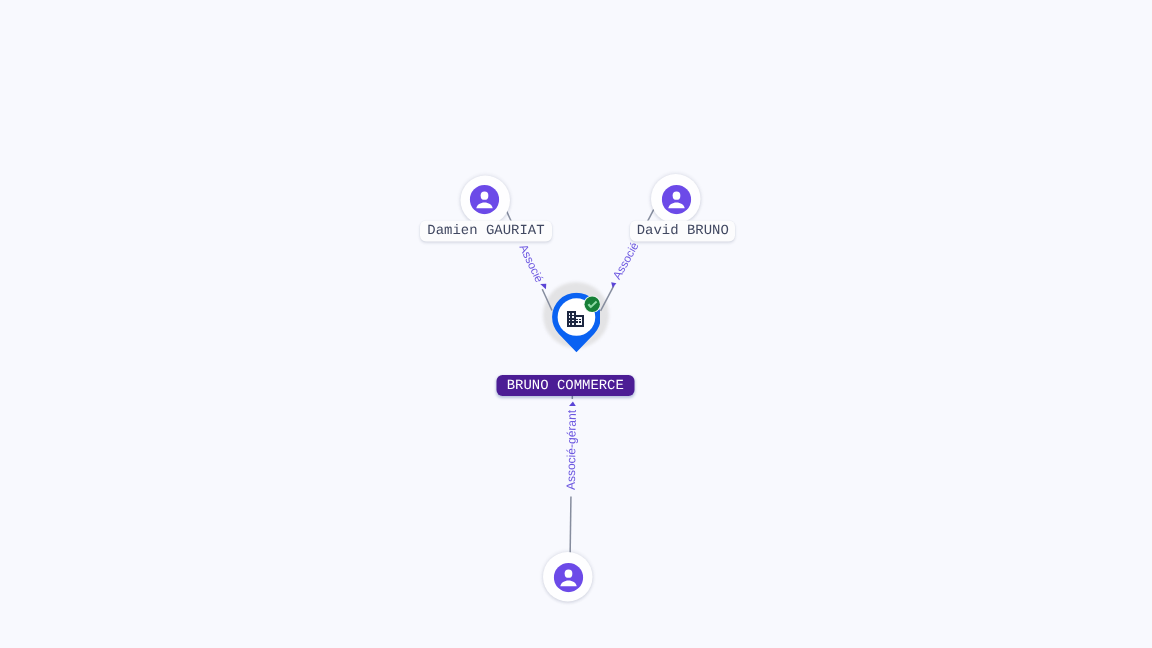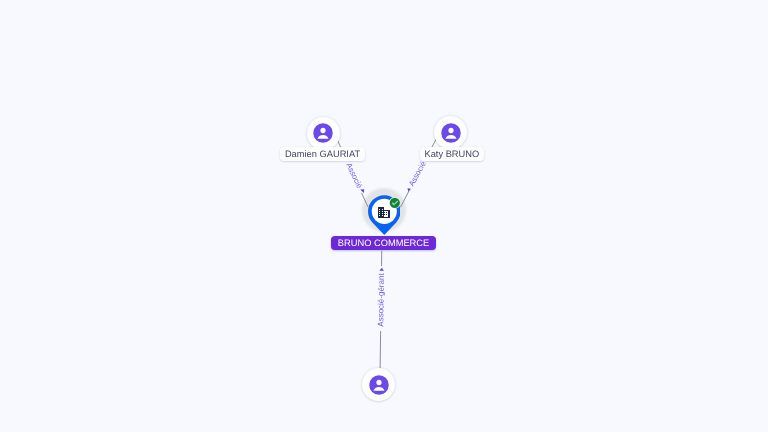--- a/index.html
+++ b/index.html
@@ -21,25 +21,25 @@
 
   
   .halo{position:absolute;width:44px;height:44px;border-radius:50%;
         background:#e3e3e5;filter:blur(1.1px);}
   .pin{position:absolute;width:34px;height:41px;}
   .chk{position:absolute;width:13px;height:13px;}
 
   
   .pill{position:absolute;border-radius:4px;white-space:nowrap;
         font-size:9.3px;height:14px;line-height:14.3px;
-        box-sizing:border-box;text-align:left;padding:0 4.6px;}
+        box-sizing:border-box;text-align:left;padding:0 4.6px;font-family:Liberation Mono, monospace;}
   .pill-person{background:#fcfcfd;color:#414861;
         box-shadow:0 1px 2px rgba(44,55,95,.16), 0 0 0 .4px rgba(44,55,95,.03);}
-  .pill-company{background:#6d28d9;color:#ffffff;padding:0 6.8px;
-        box-shadow:0 1px 2px rgba(10,50,130,.28);}
+  .pill-company{background:#4c1d95;color:#ffffff;padding:0 6.8px;
+        box-shadow:0 1px 2px rgba(10,50,130,.28);margin-top:14px;}
 </style>
 </head>
 <body>
 
 <div id="stage">
 
   <div class="lyr">
       <div class="halo" style="left:361.6px;top:187.8px;"></div>
   </div>
 
@@ -85,21 +85,21 @@
     <div class="pill pill-person" style="left:280.3px;top:146.9px;">Damien GAURIAT</div>
 
     <div class="node" style="left:434.4px;top:116px;">
       <div class="person-disc"></div>
       <svg class="person-ico" viewBox="0 0 24 24">
         <circle cx="12" cy="12" r="11.7" fill="#6c4ae8"></circle>
         <ellipse cx="12" cy="8.9" rx="3.1" ry="3.35" fill="#ffffff"></ellipse>
         <path d="M5.45 18.9c.55-2.85 3.35-4.6 6.55-4.6s6 1.75 6.55 4.6z" fill="#ffffff"></path>
       </svg>
     </div>
-    <div class="pill pill-person" style="left:419.9px;top:146.5px;">Katy BRUNO</div>
+    <div class="pill pill-person" style="left:419.9px;top:146.5px;">David BRUNO</div>
 
     <div class="node" style="left:0;top:0;">
       <svg class="pin" style="left:367.9px;top:195.0px;width:32.6px;height:40.2px;" viewBox="0 0 32.6 40.2">
         <path d="M 4.58 27.66 A 16.25 16.25 0 1 1 28.02 27.66 L 16.3 39.9 Z" fill="#0a62f2"></path>
         <circle cx="16.3" cy="16.35" r="12.55" fill="#ffffff"></circle>
       </svg>
       <svg shape-rendering="crispEdges" style="position:absolute;left:378px;top:207px;width:12px;height:11px;" viewBox="0 0 12 11">
         <path d="M0 0h6.2v11H0z" fill="#1d2741"></path>
         <path d="M6.2 3.2h5.4v7.8H6.2z" fill="#1d2741"></path>
         <rect x="6" y="4" width="4" height="5.5" fill="#fbfcfe"></rect>

